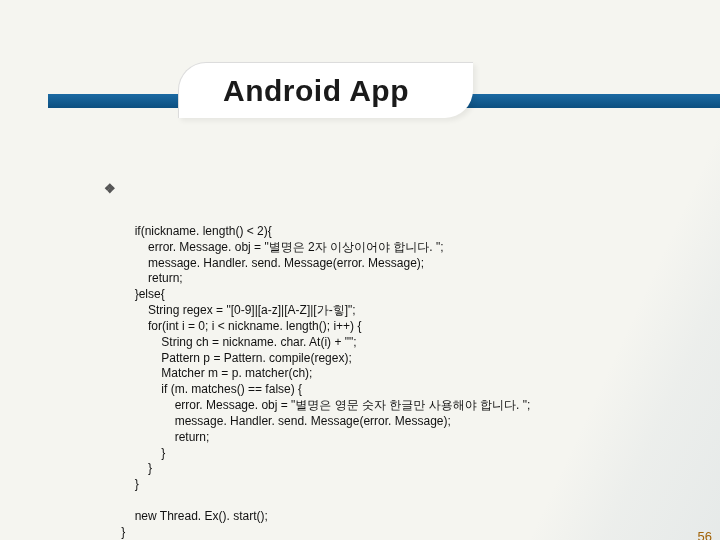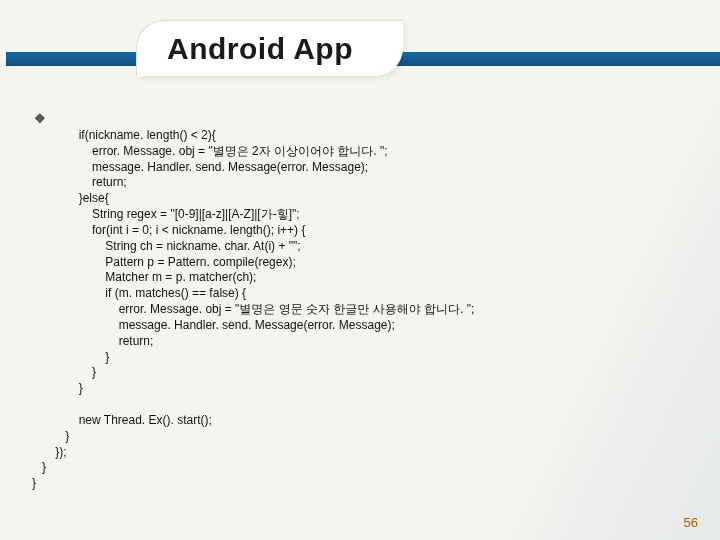--- a/index.html
+++ b/index.html
@@ -1,15 +1,15 @@
 <!DOCTYPE html>
 <html><head>
 <meta charset="utf-8">
 <style>
-  * { margin: 2px; padding: 0; box-sizing: border-box; }
+  * { margin: 16px; padding: 0; box-sizing: border-box; }
   body {
     width: 720px;
     height: 540px;
     background: #f5f5f0;
     font-family: "Malgun Gothic", Arial, sans-serif;
     position: relative;
     overflow: hidden;
   }
   
   .bg-accent {

